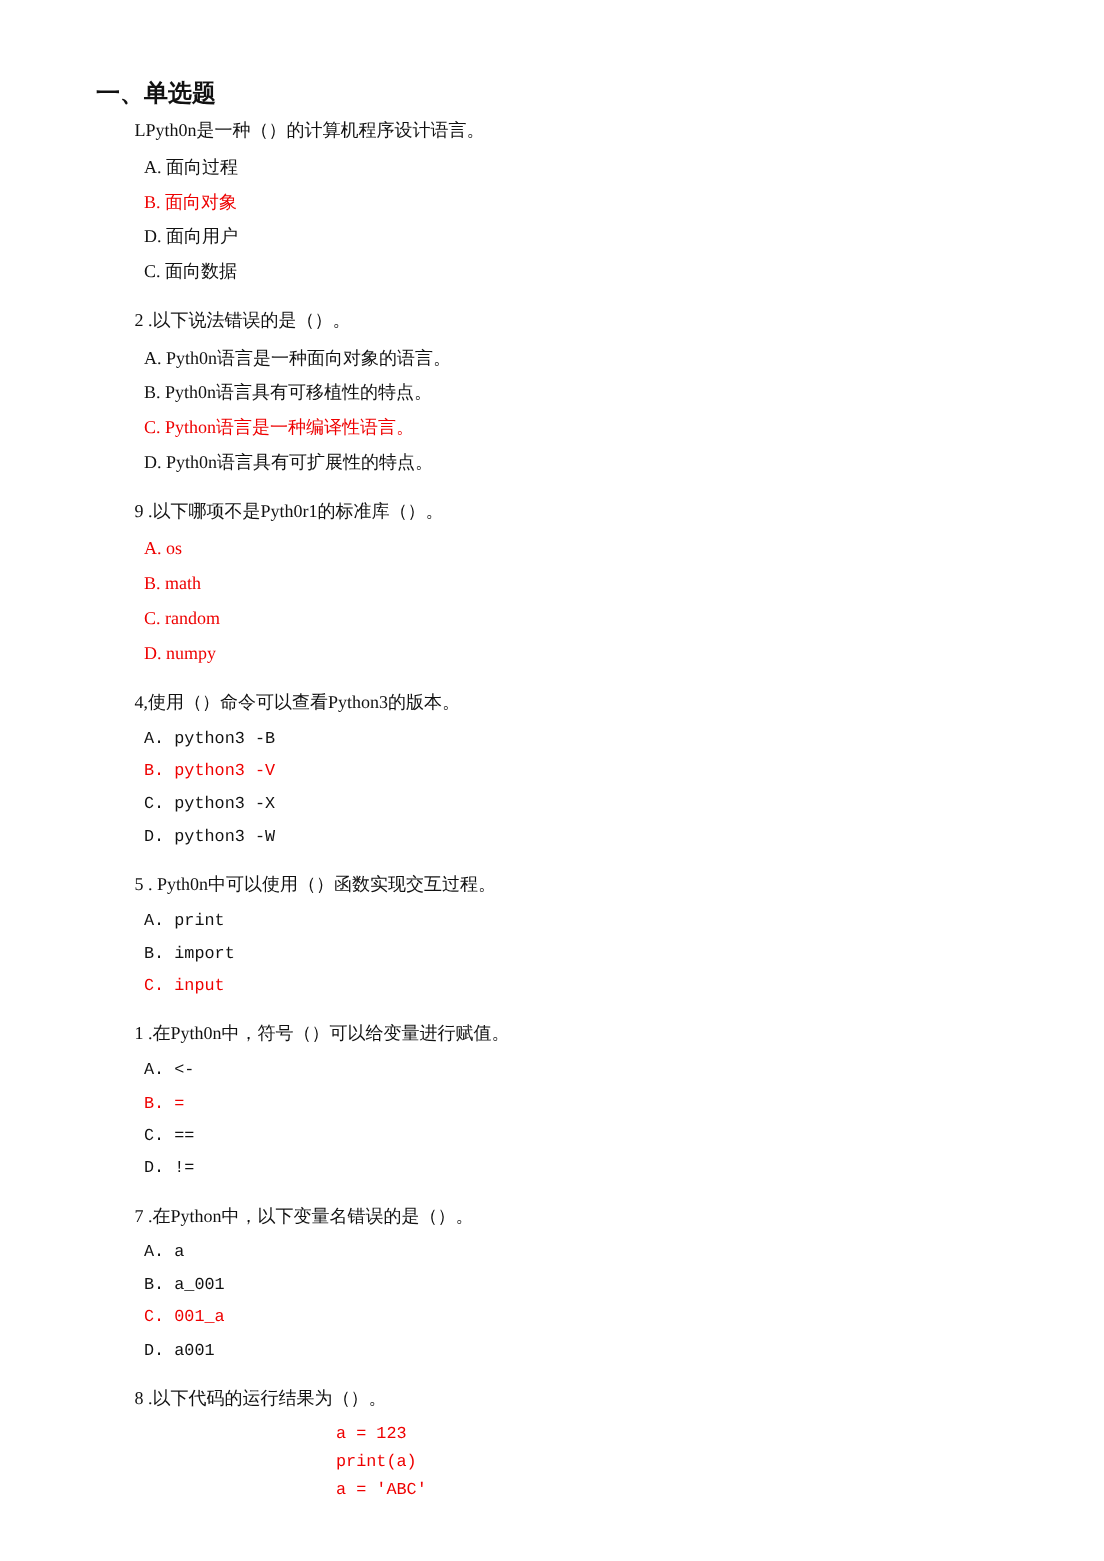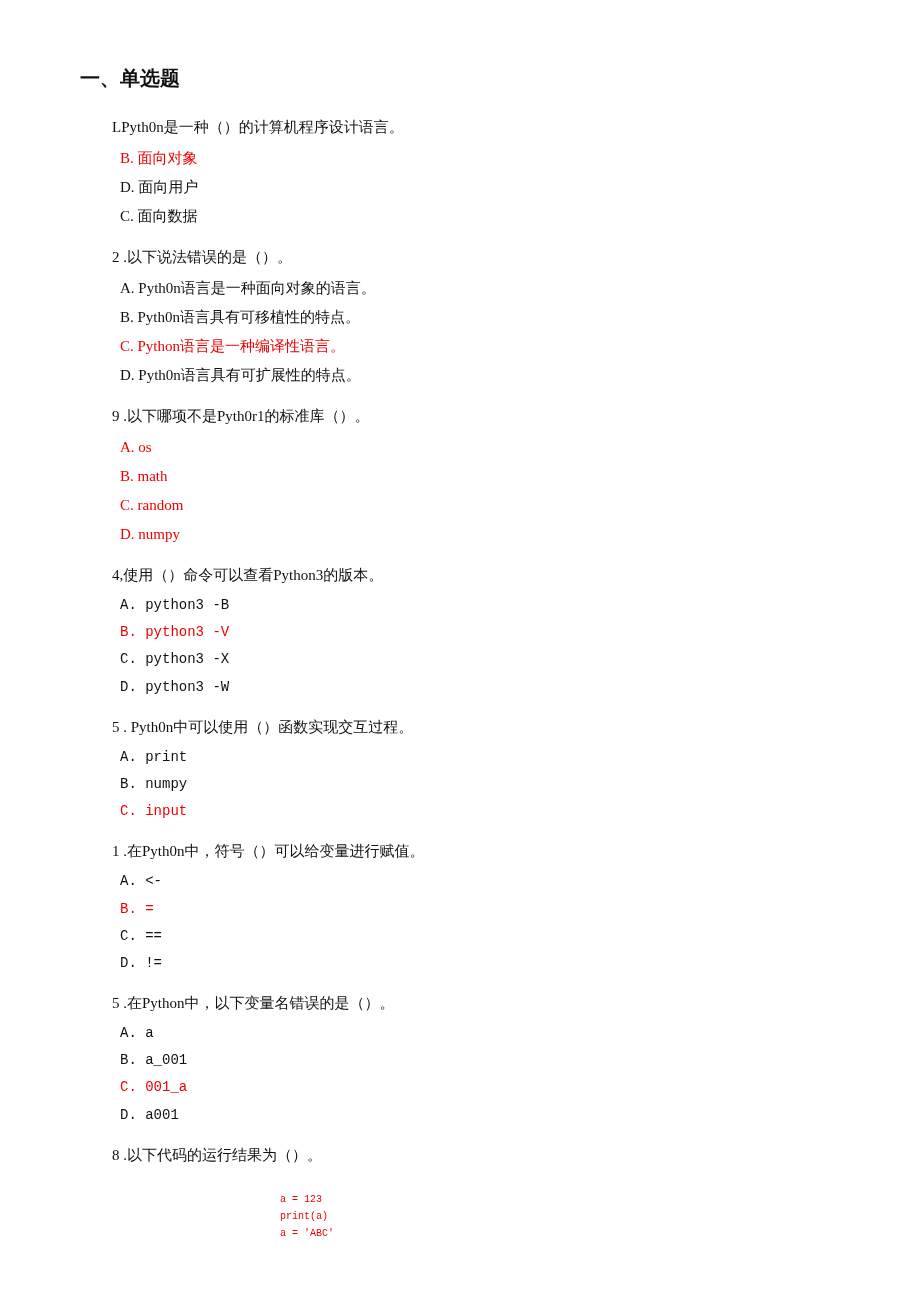--- a/index.html
+++ b/index.html
@@ -7,21 +7,20 @@
       background: #fff;
       font-family: "SimSun", "宋体", serif;
       font-size: 15px;
       color: #111;
       padding: 60px 80px;
       line-height: 1.8;
     }
     .section-title {
       font-size: 20px;
       font-weight: bold;
-      margin-bottom: 18px;
     }
     .question-block {
       margin-bottom: 14px;
     }
     .question-text {
       margin-bottom: 4px;
       margin-left: 32px;
     }
     .options {
       padding-left: 40px;
@@ -29,39 +28,40 @@
     .option {
       margin: 2px 0;
       font-family: "SimSun", "宋体", serif;
       font-size: 15px;
     }
     .correct {
       color: #e00;
     }
     .code-block {
       font-family: "Courier New", Courier, monospace;
-      font-size: 10px;
+      font-size: 14px;
       color: #e00;
-      margin-top: 22px;
+      margin-top: 4px;
       padding-left: 200px;
       line-height: 1.7;
     }
     .code-line {
       display: block;
     }
   </style>
 </head>
 <body>
 
 <div class="section-title">一、单选题</div>
 
 <div id="questions-container">
     <div class="question-block">
       <div class="question-text">LPyth0n是一种（）的计算机程序设计语言。</div>
       <div class="options">
+        <div class="option">A.  面向过程</div>
         <div class="option correct">B.  面向对象</div>
         <div class="option">D.  面向用户</div>
         <div class="option">C.  面向数据</div>
       </div>
     </div>
     <div class="question-block">
       <div class="question-text">2  .以下说法错误的是（）。</div>
       <div class="options">
         <div class="option">A.  Pyth0n语言是一种面向对象的语言。</div>
         <div class="option">B.  Pyth0n语言具有可移植性的特点。</div>
@@ -84,35 +84,35 @@
         <div class="option" style="font-family: &quot;Courier New&quot;, Courier, monospace; font-size: 14px;">A.  python3 -B</div>
         <div class="option correct" style="font-family: &quot;Courier New&quot;, Courier, monospace; font-size: 14px;">B.  python3 -V</div>
         <div class="option" style="font-family: &quot;Courier New&quot;, Courier, monospace; font-size: 14px;">C.  python3 -X</div>
         <div class="option" style="font-family: &quot;Courier New&quot;, Courier, monospace; font-size: 14px;">D.  python3 -W</div>
       </div>
     </div>
     <div class="question-block">
       <div class="question-text">5  . Pyth0n中可以使用（）函数实现交互过程。</div>
       <div class="options">
         <div class="option" style="font-family: &quot;Courier New&quot;, Courier, monospace; font-size: 14px;">A.  print</div>
-        <div class="option" style="font-family: &quot;Courier New&quot;, Courier, monospace; font-size: 14px;">B.  numpy</div>
+        <div class="option" style="font-family: &quot;Courier New&quot;, Courier, monospace; font-size: 14px;">B.  import</div>
         <div class="option correct" style="font-family: &quot;Courier New&quot;, Courier, monospace; font-size: 14px;">C.  input</div>
       </div>
     </div>
     <div class="question-block">
       <div class="question-text">1  .在Pyth0n中，符号（）可以给变量进行赋值。</div>
       <div class="options">
         <div class="option" style="font-family: &quot;Courier New&quot;, Courier, monospace; font-size: 14px;">A.  &lt;-</div>
         <div class="option correct" style="font-family: &quot;Courier New&quot;, Courier, monospace; font-size: 14px;">B.  =</div>
         <div class="option" style="font-family: &quot;Courier New&quot;, Courier, monospace; font-size: 14px;">C.  ==</div>
         <div class="option" style="font-family: &quot;Courier New&quot;, Courier, monospace; font-size: 14px;">D.  !=</div>
       </div>
     </div>
     <div class="question-block">
-      <div class="question-text">5  .在Python中，以下变量名错误的是（）。</div>
+      <div class="question-text">7  .在Python中，以下变量名错误的是（）。</div>
       <div class="options">
         <div class="option" style="font-family: &quot;Courier New&quot;, Courier, monospace; font-size: 14px;">A.  a</div>
         <div class="option" style="font-family: &quot;Courier New&quot;, Courier, monospace; font-size: 14px;">B.  a_001</div>
         <div class="option correct" style="font-family: &quot;Courier New&quot;, Courier, monospace; font-size: 14px;">C.  001_a</div>
         <div class="option" style="font-family: &quot;Courier New&quot;, Courier, monospace; font-size: 14px;">D.  a001</div>
       </div>
     </div>
     <div class="question-block">
       <div class="question-text">8  .以下代码的运行结果为（）。</div>
       <div class="code-block">

